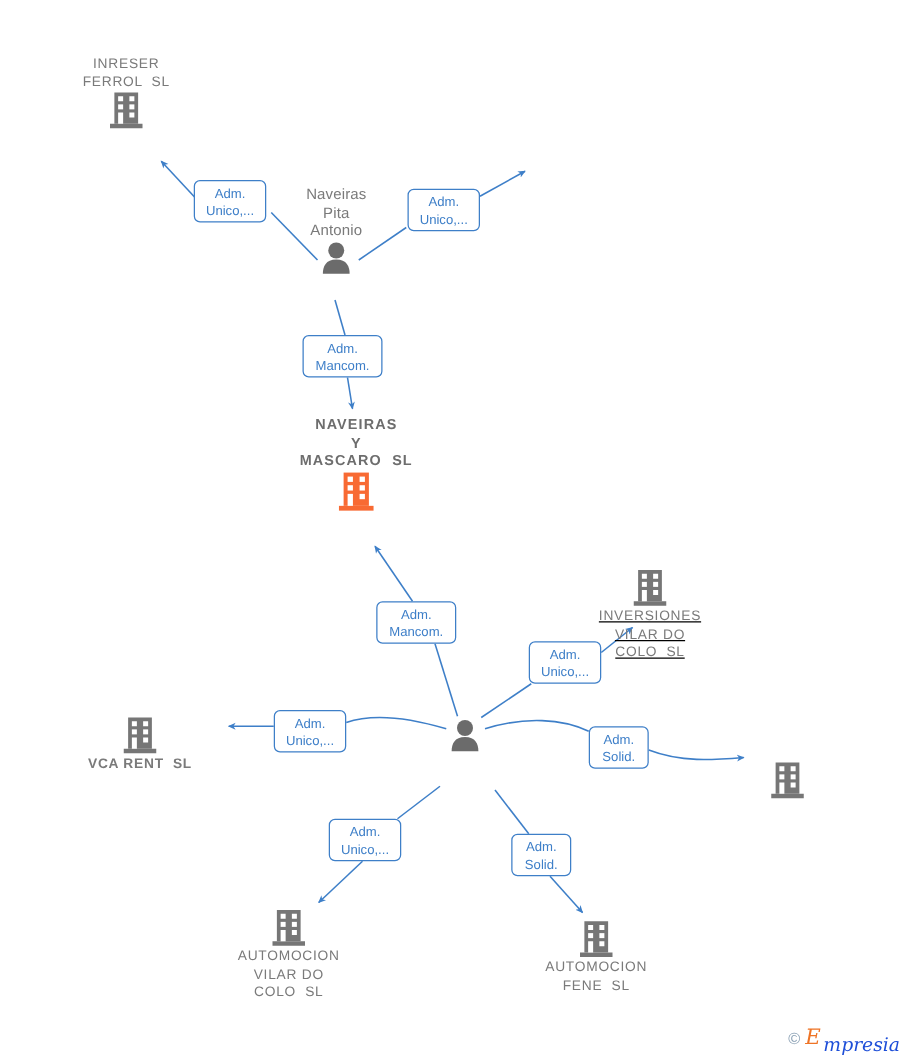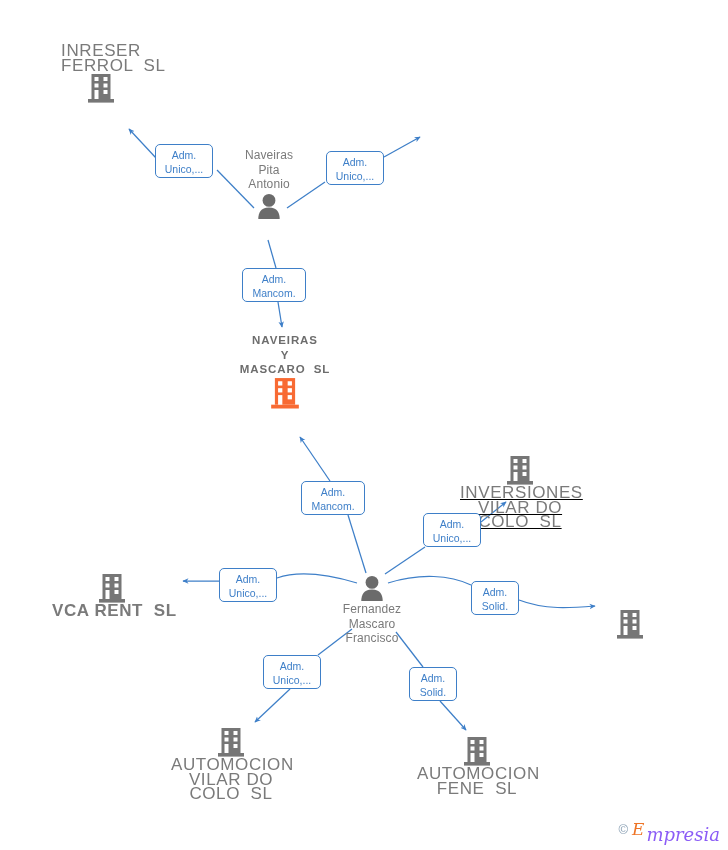--- a/index.html
+++ b/index.html
@@ -24,21 +24,21 @@
     top: 0;
     width: 728px;
     height: 850px;
   }
   .node {
     position: absolute;
     text-align: center;
     pointer-events: auto;
   }
   .node-label {
-    font-size: 17px;
+    font-size: 11px;
     line-height: 14.5px;
     color: #7a7a7a;
     letter-spacing: 0.3px;
     white-space: pre;
   }
   .node-label.company {
     color: #7a7a7a;
     letter-spacing: 0.6px;
   }
   .node-label.person {
@@ -89,22 +89,22 @@
   #watermark .wm-e {
     font-family: "DejaVu Serif", serif;
     font-style: italic;
     font-size: 17px;
     color: #ee7426;
     line-height: 1;
   }
   #watermark .wm-rest {
     font-family: "DejaVu Serif", serif;
     font-style: italic;
-    font-size: 18px;
-    color: #8b5cf6;
+    font-size: 15px;
+    color: #1d4ed8;
     line-height: 1;
     margin-left: -2px;
     margin-top: 12px;
   }
 </style>
 </head>
 <body>
 
 <div id="graph-canvas">
 
@@ -192,23 +192,20 @@
     <div class="node-label company">INVERSIONES
 VILAR DO
 COLO  SL</div>
   </div>
 
   <div class="node" style="left:322px; top:574px; width:100px;">
     <svg class="node-icon" width="28" height="28" viewBox="0 0 28 28">
       <circle cx="14" cy="8.4" r="6.4" fill="#6b6b6b"></circle>
       <path d="M 14 15.6 C 5.6 15.6 3.3 21.2 3.3 27 L 24.7 27 C 24.7 21.2 22.4 15.6 14 15.6 Z" fill="#6b6b6b"></path>
     </svg>
-    <div class="node-label person">Fernandez
-Mascaro
-Francisco</div>
   </div>
 
   <div class="node" style="left:52px; top:573px; width:120px;font-weight:bold;">
     <svg class="node-icon" width="28" height="31" viewBox="0 0 28 31">
       <rect x="4.5" y="1" width="19" height="25" fill="#767676"></rect>
       <rect x="1" y="26" width="26" height="3.6" fill="#767676"></rect>
       <rect x="7.5" y="4" width="4" height="4" fill="#fff"></rect>
       <rect x="16.5" y="4" width="4" height="4" fill="#fff"></rect>
       <rect x="7.5" y="10.5" width="4" height="4" fill="#fff"></rect>
       <rect x="16.5" y="10.5" width="4" height="4" fill="#fff"></rect>

